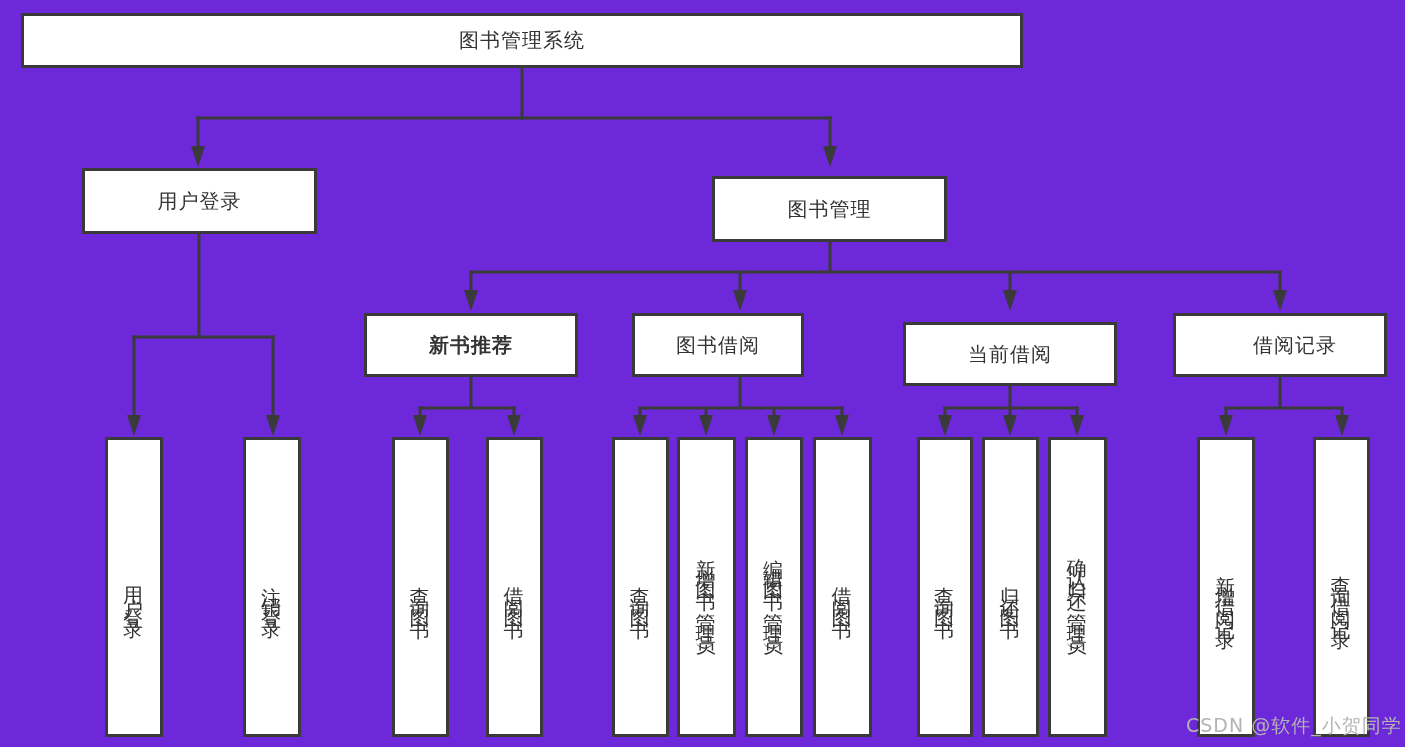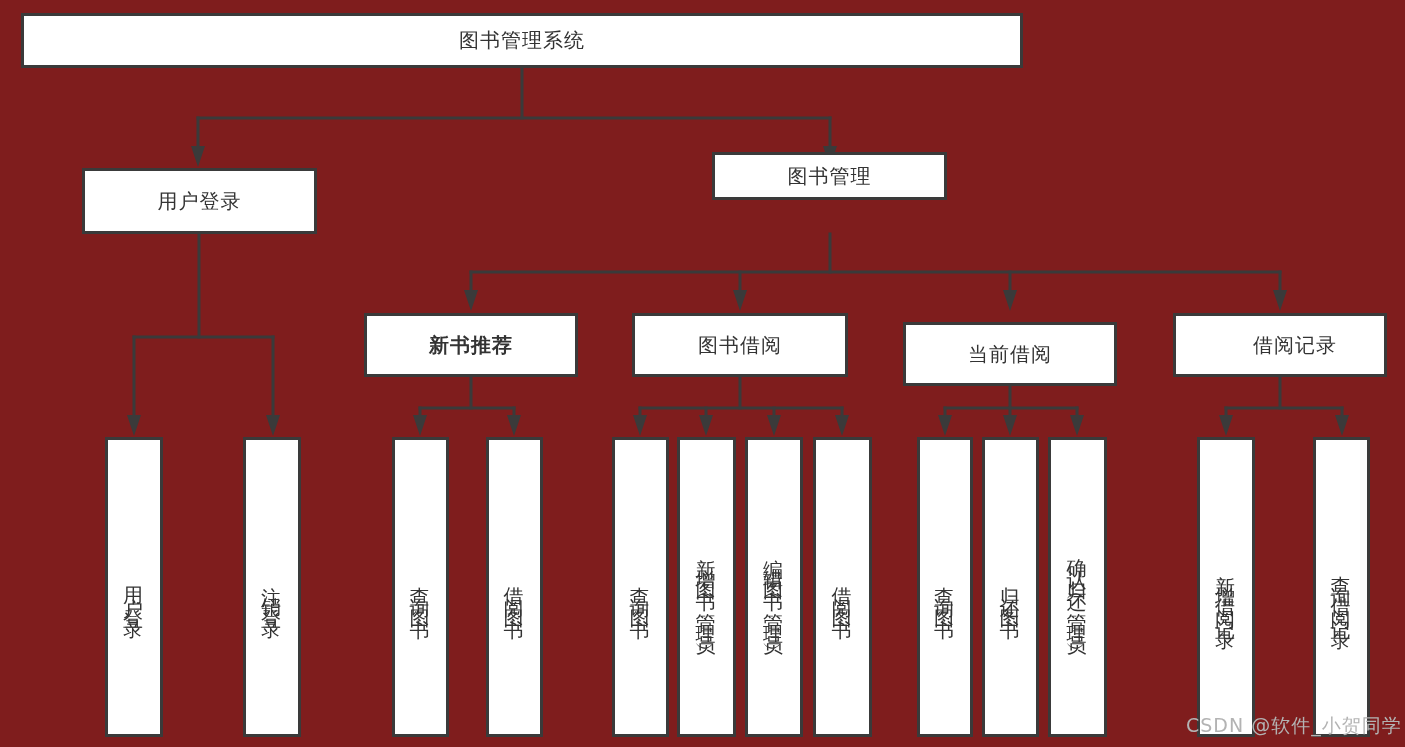--- a/index.html
+++ b/index.html
@@ -1,20 +1,20 @@
 <!DOCTYPE html>
 <html><head>
 <meta charset="utf-8">
 <style>
   html, body { margin: 0; padding: 0; background: #ffffff; }
   .canvas {
     position: relative;
     width: 1405px;
     height: 747px;
-    background: #7f1d1d;
+    background: #6d28d9;
     font-family: "DejaVu Sans", sans-serif;
     overflow: hidden;
   }
   svg.connectors {
     position: absolute;
     left: 0; top: 0;
     width: 1405px; height: 747px;
   }
   svg.connectors polyline {
     fill: none;
@@ -123,28 +123,28 @@
     <path class="arrow" d="M1342,436 l-7,-21 h14 z"></path>
   </svg>
 
   <div class="node h-node" style="left:21px; top:13px; width:1002px; height:55px;">
     <span>图书管理系统</span>
   </div>
 
   <div class="node h-node" style="left:82px; top:168px; width:235px; height:66px;">
     <span>用户登录</span>
   </div>
-  <div class="node h-node" style="left:712px; top:152px; width:235px; height:48px;">
+  <div class="node h-node" style="left:712px; top:176px; width:235px; height:66px;">
     <span>图书管理</span>
   </div>
 
   <div class="node h-node" style="left:364px; top:313px; width:214px; height:64px;font-weight:bold;">
     <span>新书推荐</span>
   </div>
-  <div class="node h-node" style="left:632px; top:313px; width:216px; height:64px;">
+  <div class="node h-node" style="left:632px; top:313px; width:172px; height:64px;">
     <span>图书借阅</span>
   </div>
   <div class="node h-node" style="left:903px; top:322px; width:214px; height:64px;">
     <span>当前借阅</span>
   </div>
   <div class="node h-node" style="left:1173px; top:313px; width:214px; height:64px;padding-left:30px;">
     <span>借阅记录</span>
   </div>
 
   <div class="node" style="left:105px; top:437px; width:58px; height:300px;">

